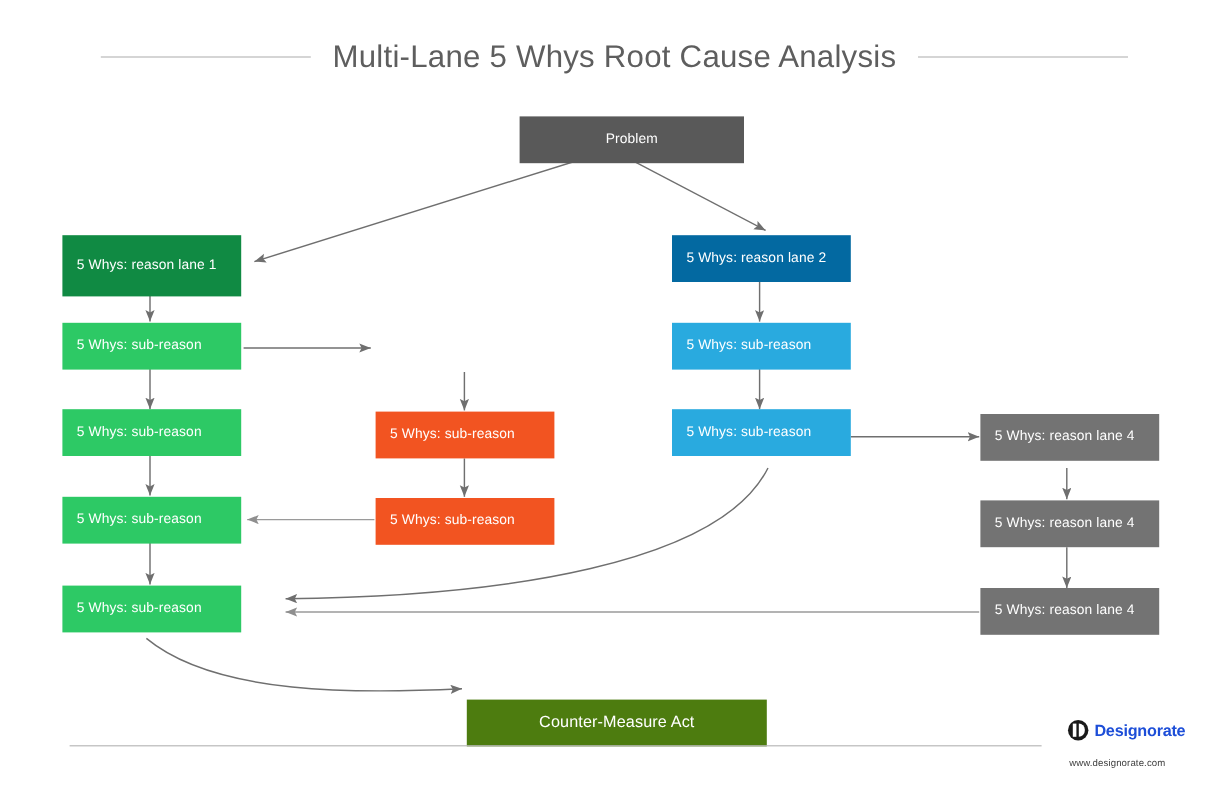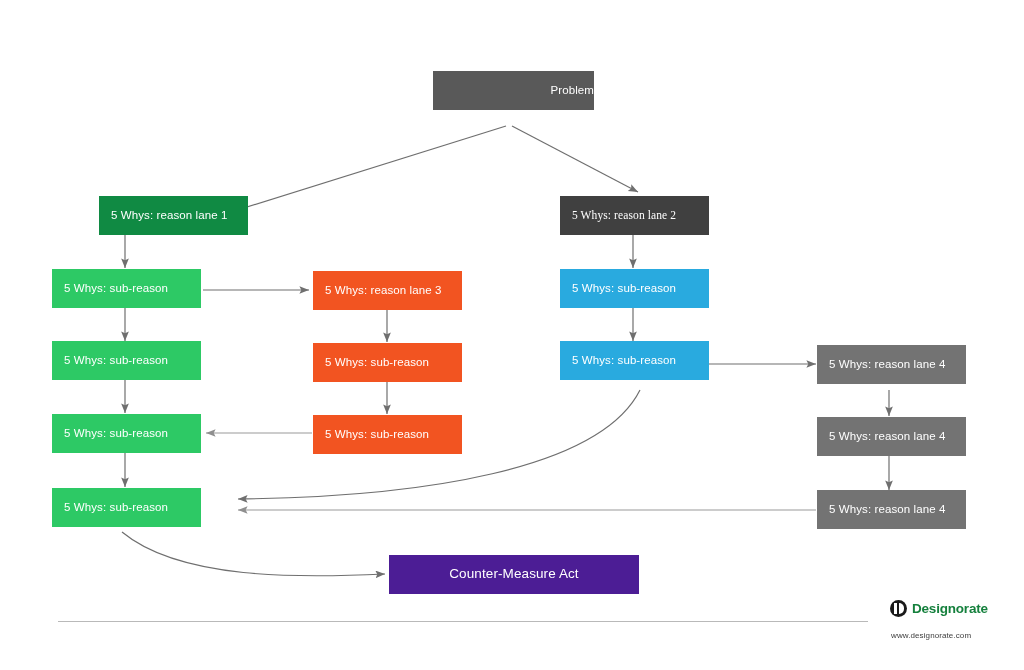--- a/index.html
+++ b/index.html
@@ -52,24 +52,24 @@
     box-sizing: border-box;
     color: #ffffff;
     font-size: 11.5px;
     line-height: 1.2;
     letter-spacing: .1px;
   }
   .node.center { justify-content: center; }
   .node.left-pad { padding-left: 12px; }
 
   .c-problem   { background: #595959; }
-  .c-counter   { background: #4c1d95; }
+  .c-counter   { background: #4d7c0f; margin-top: 28px; }
   .c-green-dk  { background: #108A43; }
   .c-green-lt  { background: #2DC965; }
-  .c-blue-dk   { background: #404040; font-family: Liberation Serif, serif; }
+  .c-blue-dk   { background: #0369a1; }
   .c-blue-lt   { background: #29AADF; }
   .c-orange    { background: #F25421; }
   .c-purple    { background: #737373; }
 
   
   #wires {
     position: absolute;
     left: 0;
     top: 0;
     width: 1024px;
@@ -128,36 +128,41 @@
     top: 3px;
     width: 5px;
     height: 11px;
     border: 0;
     background: #ffffff;
     border-radius: 0 6px 6px 0;
   }
   .brand-name {
     font-size: 13.5px;
     font-weight: bold;
-    color: #15803d;
+    color: #1d4ed8;
     letter-spacing: -.2px;
   }
   .brand-url {
     font-size: 8px;
     color: #3d3d3d;
     margin-top: 14px;
     margin-left: 1px;
     letter-spacing: .1px;
   }
 </style>
 </head>
 <body>
 
 <div id="canvas">
 
+  <div class="title-row">
+    <div class="title-rule left"></div>
+    <div class="title-text">Multi-Lane 5 Whys Root Cause Analysis</div>
+    <div class="title-rule right"></div>
+  </div>
 
   <svg id="wires" viewBox="0 0 1024 670">
     <defs>
       <marker id="ah" markerWidth="9" markerHeight="9" refX="8" refY="3.2" orient="auto" markerUnits="strokeWidth">
         <path d="M0,0 L8,3.2 L0,6.4 L1.6,3.2 z" fill="#6f6f6f"></path>
       </marker>
       <marker id="ahl" markerWidth="9" markerHeight="9" refX="8" refY="3.2" orient="auto" markerUnits="strokeWidth">
         <path d="M0,0 L8,3.2 L0,6.4 L1.6,3.2 z" fill="#8f8f8f"></path>
       </marker>
     </defs>
@@ -186,25 +191,25 @@
 
     <path class="wire" d="M709,364 L816,364" marker-end="url(#ah)"></path>
 
     <path class="wire" d="M640,390 C600,470 420,497 238,499" marker-end="url(#ah)"></path>
 
     <path class="wire light" d="M816,510 L238,510" marker-end="url(#ahl)"></path>
 
     <path class="wire" d="M122,532 C180,580 300,578 385,574" marker-end="url(#ah)"></path>
   </svg>
 
-  <div class="node center c-problem" style="left:433px; top:71px; width:161px; height:39px;justify-content:flex-end;">
+  <div class="node center c-problem" style="left:433px; top:97px; width:187px; height:39px;">
     <span>Problem</span>
   </div>
 
-  <div class="node left-pad c-green-dk" style="left:52px; top:196px; width:149px; height:39px;margin-left:47px;">
+  <div class="node left-pad c-green-dk" style="left:52px; top:196px; width:149px; height:51px;">
     <span>5 Whys: reason lane 1</span>
   </div>
   <div class="node left-pad c-green-lt" style="left:52px; top:269px; width:149px; height:39px;">
     <span>5 Whys: sub-reason</span>
   </div>
   <div class="node left-pad c-green-lt" style="left:52px; top:341px; width:149px; height:39px;">
     <span>5 Whys: sub-reason</span>
   </div>
   <div class="node left-pad c-green-lt" style="left:52px; top:414px; width:149px; height:39px;">
     <span>5 Whys: sub-reason</span>
@@ -216,23 +221,20 @@
   <div class="node left-pad c-blue-dk" style="left:560px; top:196px; width:149px; height:39px;">
     <span>5 Whys: reason lane 2</span>
   </div>
   <div class="node left-pad c-blue-lt" style="left:560px; top:269px; width:149px; height:39px;">
     <span>5 Whys: sub-reason</span>
   </div>
   <div class="node left-pad c-blue-lt" style="left:560px; top:341px; width:149px; height:39px;">
     <span>5 Whys: sub-reason</span>
   </div>
 
-  <div class="node left-pad c-orange" style="left:313px; top:271px; width:149px; height:39px;">
-    <span>5 Whys: reason lane 3</span>
-  </div>
   <div class="node left-pad c-orange" style="left:313px; top:343px; width:149px; height:39px;">
     <span>5 Whys: sub-reason</span>
   </div>
   <div class="node left-pad c-orange" style="left:313px; top:415px; width:149px; height:39px;">
     <span>5 Whys: sub-reason</span>
   </div>
 
   <div class="node left-pad c-purple" style="left:817px; top:345px; width:149px; height:39px;">
     <span>5 Whys: reason lane 4</span>
   </div>

